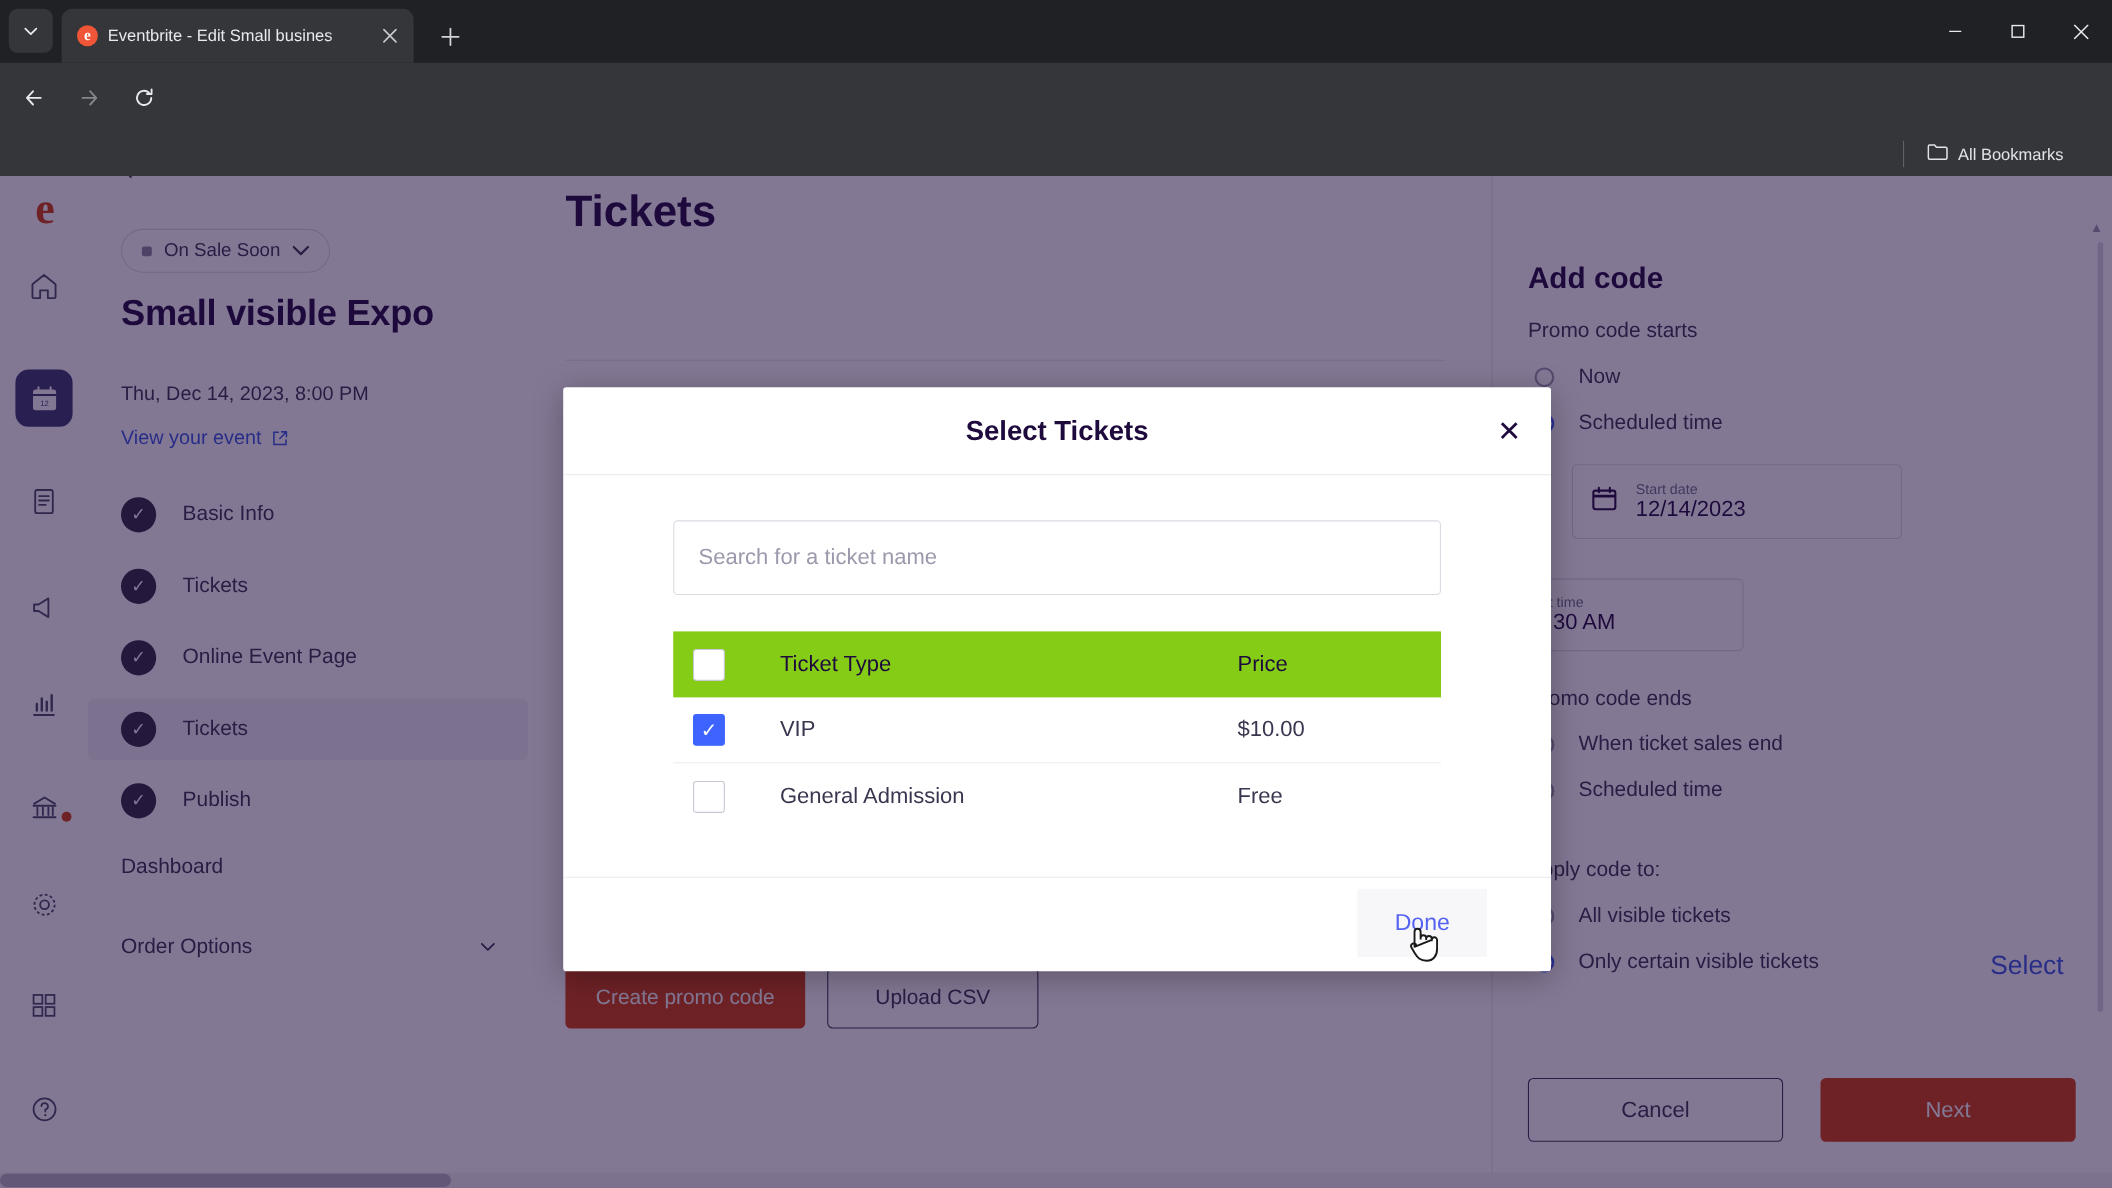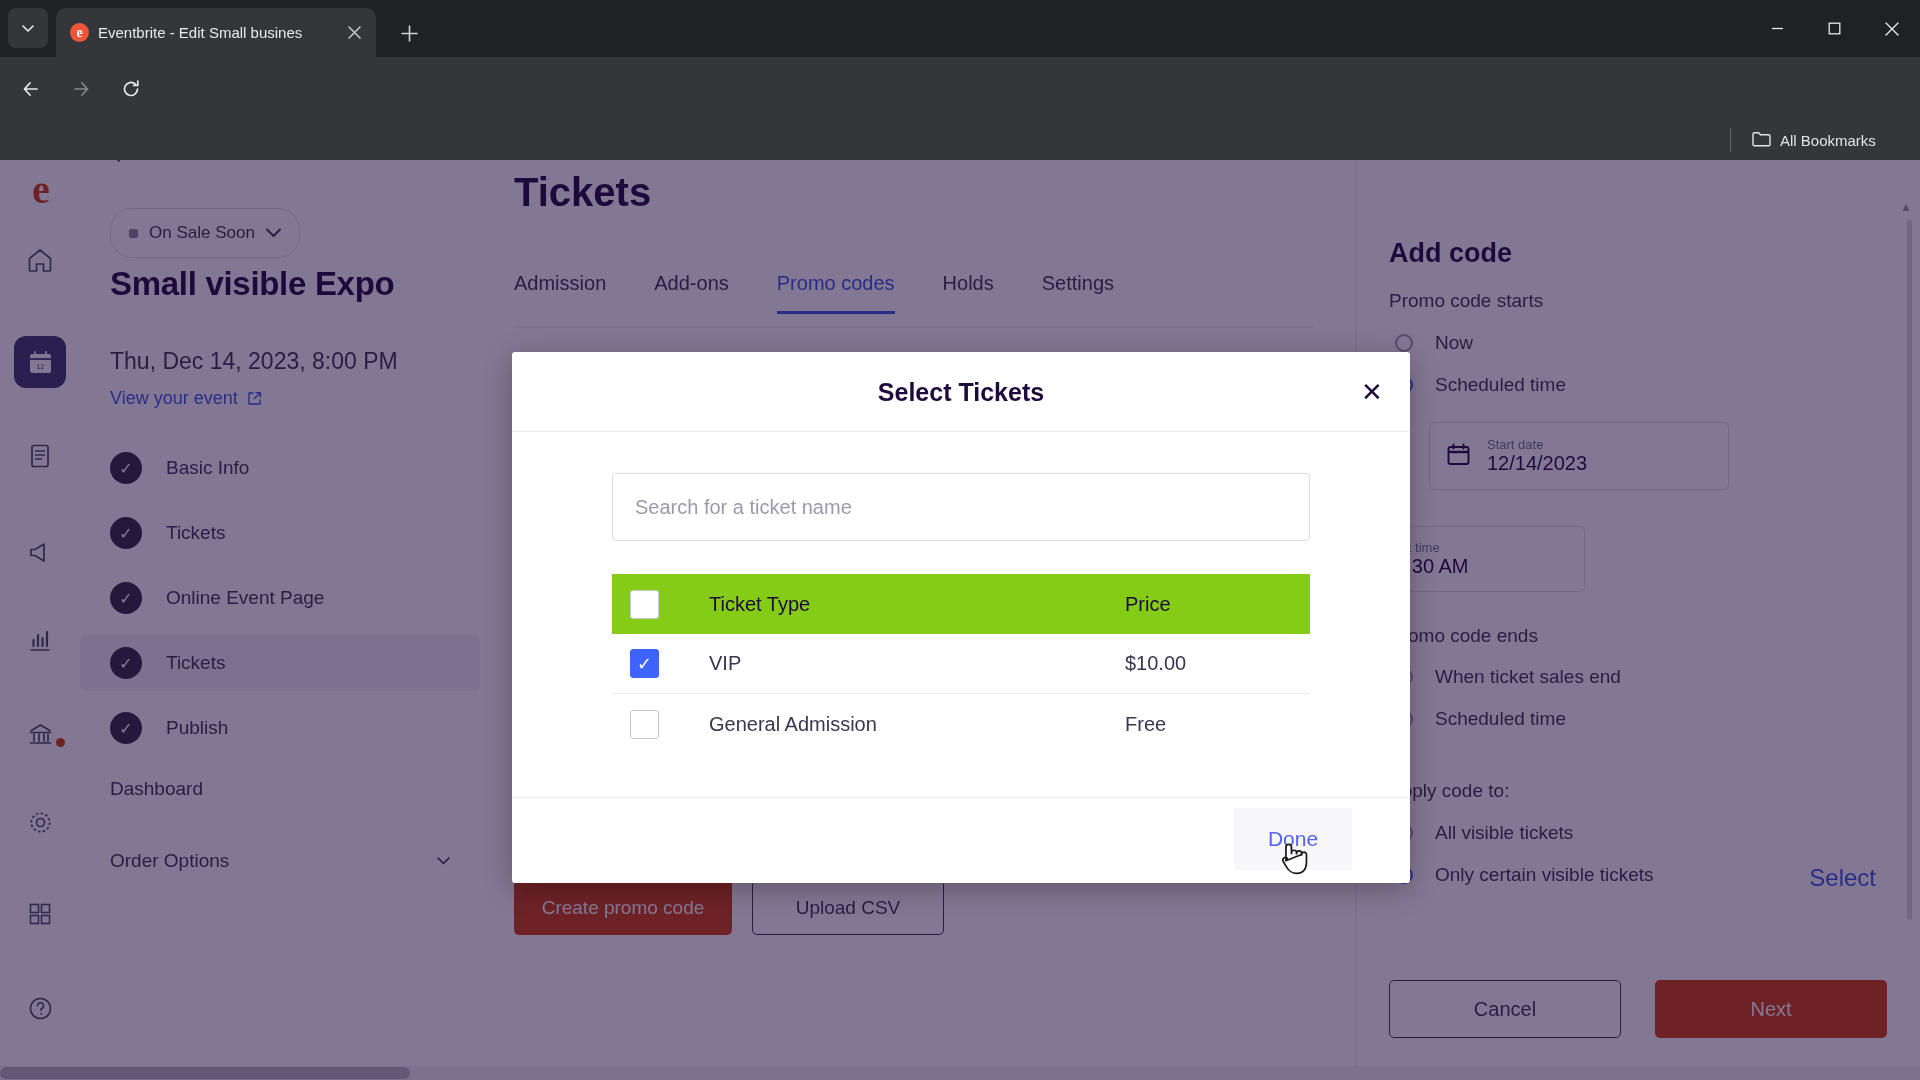--- a/index.html
+++ b/index.html
@@ -93,28 +93,28 @@
   .rail-logo { position:absolute; left:22px; top:12px; width:38px; height:38px; color:#d1410c;
                font-family:"Liberation Serif",serif; font-size:40px; font-weight:700; line-height:36px; text-align:center; }
   .rail-item { position:absolute; left:14px; width:52px; height:52px; border-radius:12px;
                display:flex; align-items:center; justify-content:center; color:#4b4d63; }
   .rail-item.active { background:#3a3a6a; color:#fff; }
   .rail-dot { position:absolute; width:9px; height:9px; border-radius:50%; background:#d1410c; }
 
   .subnav { position:absolute; left:80px; top:0; width:400px; height:920px; background:#fff; }
   .back-row { position:absolute; left:30px; top:-18px; display:flex; align-items:center; gap:16px; color:#3a3a52; font-size:18px; }
   .status-pill {
-    position:absolute; left:30px; top:48px; height:50px; padding:0 18px;
+    position:absolute; left:30px; top:48px; height:40px; padding:0 18px;
     border:1px solid #dbdae3; border-radius:22px;
     display:flex; align-items:center; gap:11px; font-size:17px; color:#39364f;
   }
   .status-dot { width:9px; height:9px; border-radius:2px; background:#8b8a9a; }
   .ev-title { position:absolute; left:30px; top:105px; width:330px; font-size:33px; line-height:1.14;
               font-weight:700; color:#1e0a3c; letter-spacing:-.3px; }
-  .ev-date { position:absolute; left:30px; top:188px; font-size:23px; color:#39364f; }
+  .ev-date { position:absolute; left:30px; top:188px; font-size:18px; color:#39364f; }
   .ev-link { position:absolute; left:30px; top:228px; font-size:18px; color:#3659e3; display:flex; align-items:center; gap:9px; }
 
   .step { position:absolute; left:30px; display:flex; align-items:center; gap:24px; width:340px; height:56px; }
   .step-ck { width:32px; height:32px; border-radius:50%; background:#2d2b3f; color:#fff;
              display:flex; align-items:center; justify-content:center; font-size:16px; flex:0 0 auto; }
   .step-lb { font-size:19px; color:#39364f; }
   .step.sel { background:#f0f0f3; border-radius:6px; padding-left:0; }
 
   .plain-item { position:absolute; left:30px; font-size:19px; color:#39364f; }
   .plain-item.with-caret { width:340px; display:flex; align-items:center; justify-content:space-between; }
@@ -472,27 +472,20 @@
             <path d="M1 1l5.5 5.5L12 1" stroke="#39364f" stroke-width="1.6" fill="none" stroke-linecap="round" stroke-linejoin="round"></path>
           </svg>
       </div>
 
       <div class="subnav-scroll"></div>
     </div>
 
     <div class="main">
       <div class="h1">Tickets</div>
 
-      <div class="tabs">
-        <div class="tabx">Admission</div>
-        <div class="tabx">Add-ons</div>
-        <div class="tabx active">Promo codes</div>
-        <div class="tabx">Holds</div>
-        <div class="tabx">Settings</div>
-      </div>
       <div class="tab-rule"></div>
 
       <div class="btn-primary">Create promo code</div>
       <div class="btn-outline">Upload CSV</div>
     </div>
 
     <div class="rpanel">
       <div class="rp-title">Add code</div>
 
       <div class="rp-label" style="top:130px">Promo code starts</div>

